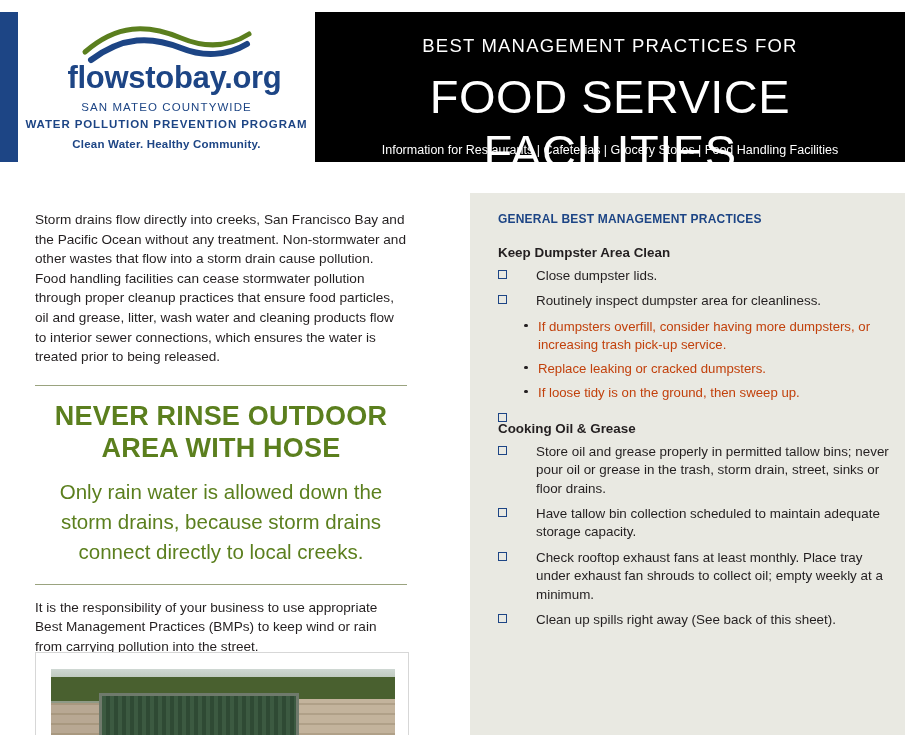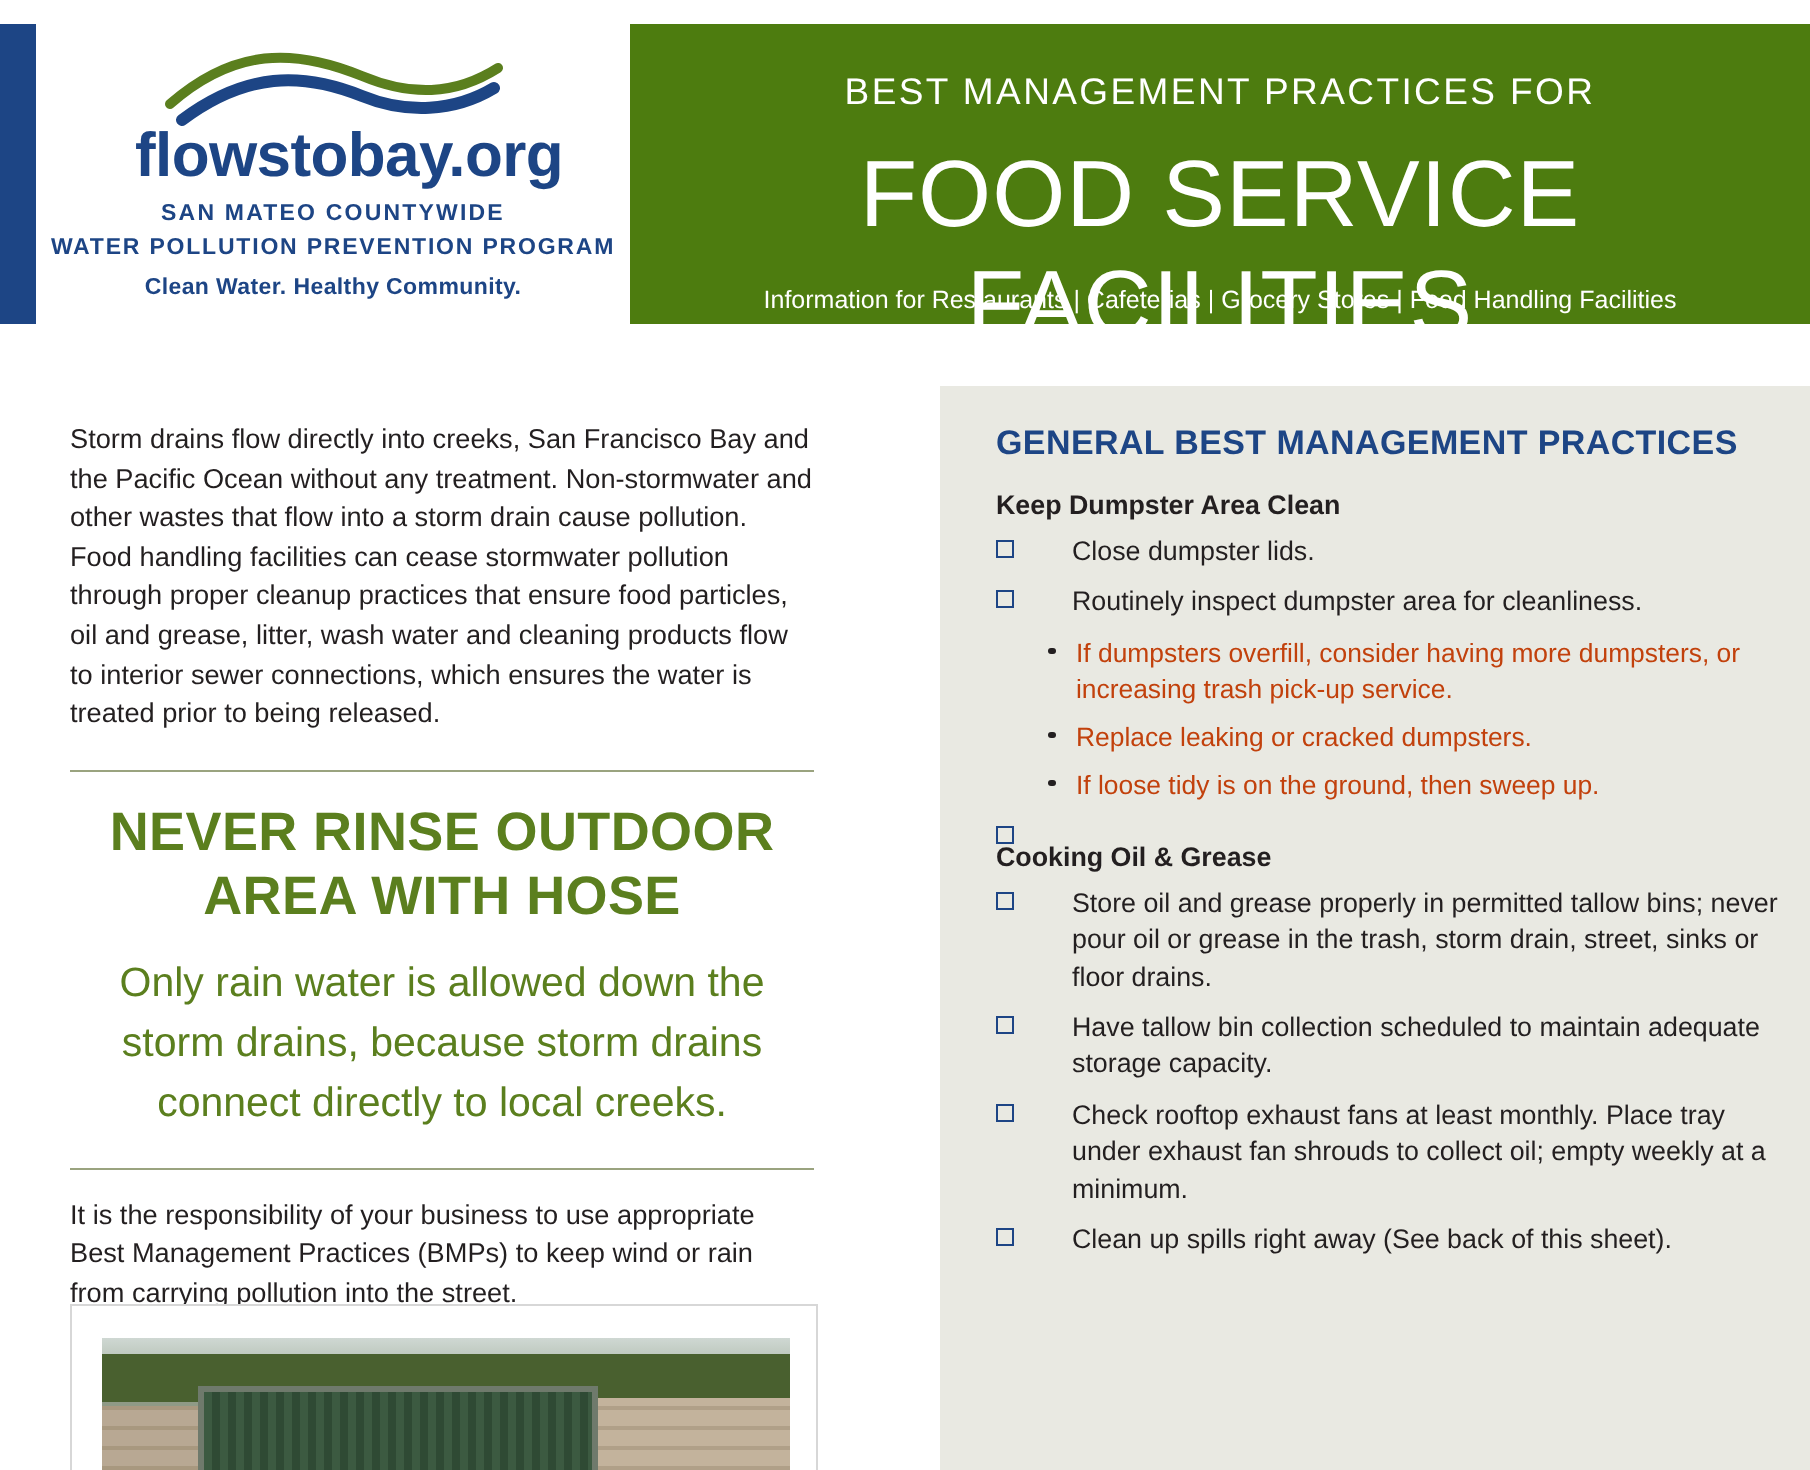--- a/index.html
+++ b/index.html
@@ -56,21 +56,21 @@
     font-weight: bold;
     color: #1d4585;
     letter-spacing: -0.3px;
   }
   .logo-word .org { color: #1d4585; }
   .logo-sub1 {
     position: absolute;
     left: 0; right: 0;
     top: 89px;
     font-size: 11.5px;
-    font-weight: bold;
+    font-weight: normal;
     letter-spacing: 1.1px;
     color: #1d4585;
   }
   .logo-sub2 {
     position: absolute;
     left: 0; right: 0;
     top: 106px;
     font-size: 11.5px;
     font-weight: bold;
     letter-spacing: 0.9px;
@@ -86,21 +86,21 @@
     letter-spacing: 0.2px;
     color: #1d4585;
   }
 
   .header-banner {
     position: absolute;
     left: 315px;
     top: 0;
     width: 590px;
     height: 150px;
-    background: #4d7c0f;
+    background: #000000;
     color: #ffffff;
     text-align: center;
   }
   .banner-kicker {
     position: absolute;
     left: 0; right: 0;
     top: 23px;
     font-size: 18.5px;
     letter-spacing: 1.2px;
     color: #ffffff;
@@ -220,21 +220,21 @@
     left: 470px;
     top: 193px;
     width: 435px;
     height: 542px;
     background: #e9e9e2;
   }
   .panel-title {
     position: absolute;
     left: 28px;
     top: 19px;
-    font-size: 17px;
+    font-size: 12px;
     font-weight: bold;
     color: #1d4585;
     letter-spacing: 0.2px;
   }
   .panel-body {
     position: absolute;
     left: 28px;
     top: 52px;
     width: 394px;
   }

